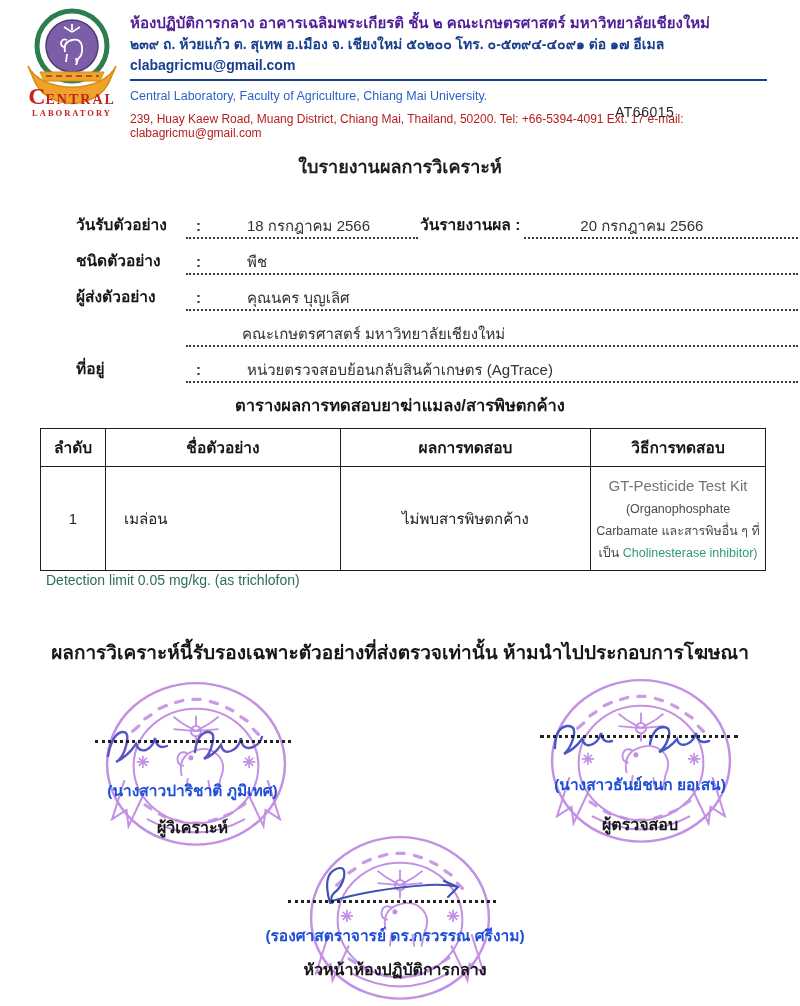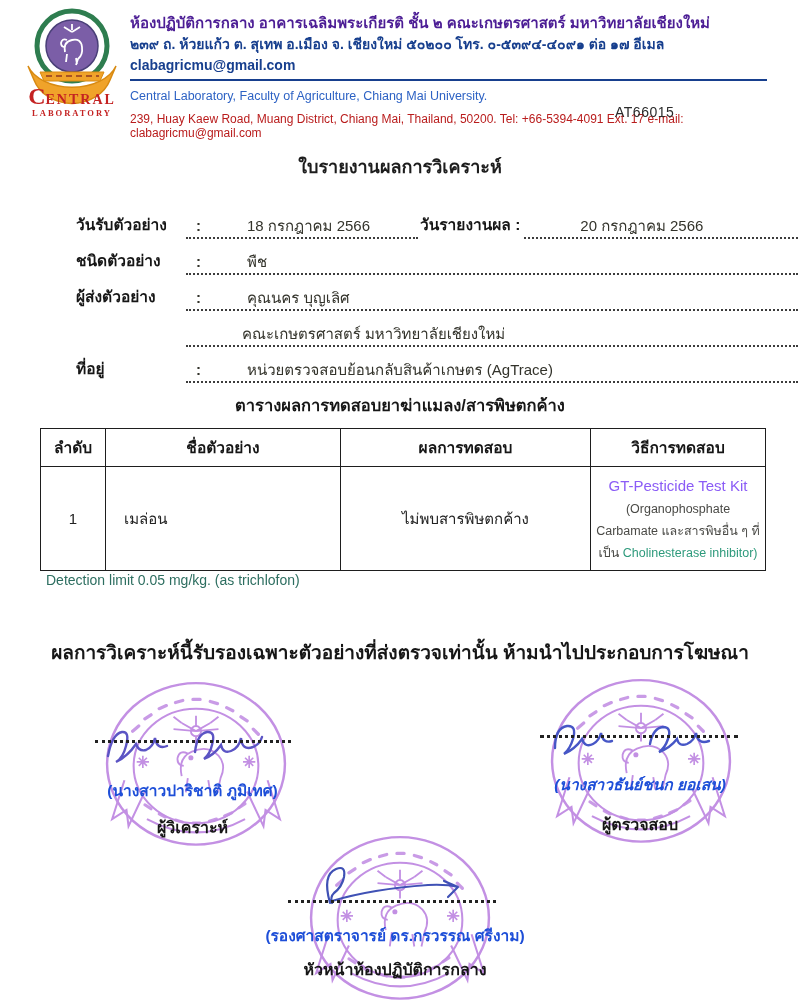--- a/index.html
+++ b/index.html
@@ -37,21 +37,21 @@
   .tbl-title { position:absolute; left:0; top:392px; width:100%; text-align:center;
                font-size:16.5px; font-weight:bold; color:#161616; }
   table.results { position:absolute; left:40px; top:428px; width:725px; border-collapse:collapse; table-layout:fixed; }
   table.results th, table.results td { border:1.6px solid #1e1e1e; }
   table.results th { height:38px; font-size:15.5px; font-weight:bold; color:#161616; text-align:center; }
   table.results td { height:104px; font-size:15px; color:#222; vertical-align:middle; }
   .col-no { width:65px; } .col-sample { width:235px; } .col-result { width:250px; } .col-method { width:175px; }
   td.c-no, td.c-result { text-align:center; }
   td.c-sample { padding-left:18px; }
   td.c-method { text-align:center; padding:4px 3px; line-height:1.75; }
-  .m-kit { font-size:15px; color:#8b5cf6; }
+  .m-kit { font-size:15px; color:#737373; }
   .m-sub { font-size:12.5px; color:#4a4a46; }
   .m-teal { color:#2e9a7c; }
   .footnote { position:absolute; left:46px; top:572px; font-size:14px; color:#2d6e60; }
 
   
   .disclaimer { position:absolute; left:0; top:637px; width:100%; text-align:center;
                 font-size:19px; font-weight:bold; color:#161616; }
 
   
   .stamp { position:absolute; opacity:.82; }
@@ -216,21 +216,21 @@
   <svg class="stamp" style="left:538px; top:675px;" width="206" height="184">
       <use href="#cmu-stamp"></use>
     </svg>
   <svg class="sig-ink" style="left:545px; top:712px;" width="200" height="55" viewBox="0 0 200 55">
     <g fill="none" stroke="#4656c6" stroke-width="2.4" stroke-linecap="round">
       <path d="M10 36 q0 -20 12 -22 q10 -1 6 13 q-3 10 -9 15 q11 -5 18 -15 q3 9 11 5 q6 -3 8 -11 q2 11 11 8"></path>
       <path d="M105 32 q3 -16 13 -17 q9 0 5 12 q-3 9 -9 13 q11 -4 18 -13 q2 8 10 5 q7 -3 9 -11 q2 12 13 8"></path>
     </g>
   </svg>
   <div class="sig-line" style="left:540px; top:735px; width:198px;"></div>
-  <div class="sig-name" style="left:525px; top:772px; width:230px;font-style:italic;">(นางสาวธันย์ชนก ยอเสน)</div>
+  <div class="sig-name" style="left:525px; top:772px; width:230px;">(นางสาวธันย์ชนก ยอเสน)</div>
   <div class="sig-role" style="left:525px; top:812px; width:230px;">ผู้ตรวจสอบ</div>
 
   <svg class="stamp" style="left:297px; top:832px;" width="206" height="184">
       <use href="#cmu-stamp"></use>
     </svg>
   <svg class="sig-ink" style="left:300px; top:855px;" width="200" height="55" viewBox="0 0 200 55">
     <g fill="none" stroke="#3f51b5" stroke-width="2.2" stroke-linecap="round">
       <path d="M30 48 q-8 -28 6 -34 q10 -4 8 8 q-2 10 -10 16 q-4 4 -2 10"></path>
       <path d="M32 46 q40 -12 96 -16 q18 -1 30 2 l-14 -6 M158 32 l-10 10"></path>
     </g>

